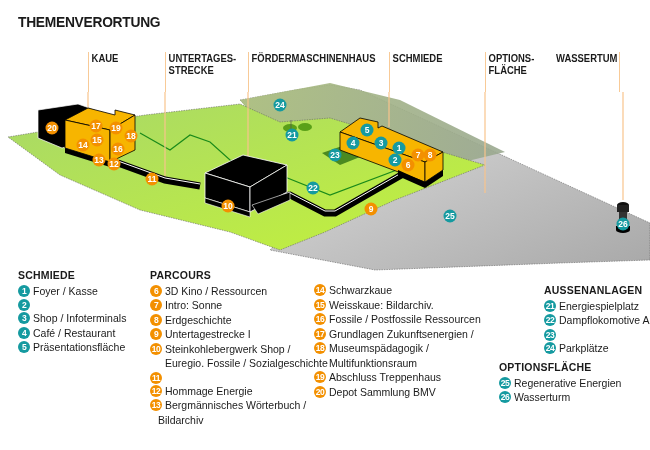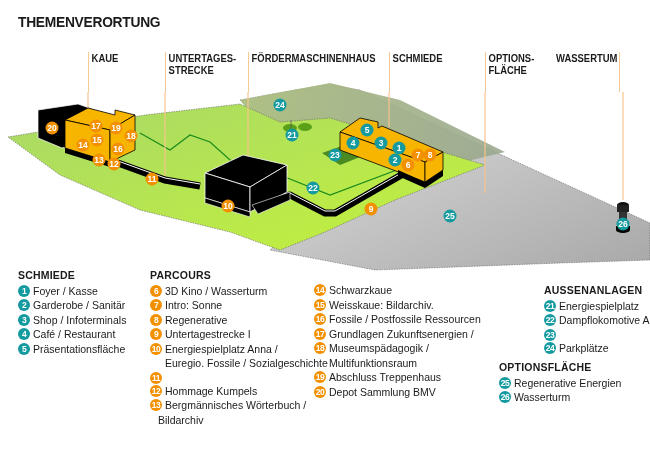--- a/index.html
+++ b/index.html
@@ -223,21 +223,20 @@
 
 <div class="legend" style="left:18px;top:268px;">
   <h3>SCHMIEDE</h3>
   <div id="leg-schmiede">
       <div class="li">
         <span class="badge teal">1</span>
         <span>Foyer / Kasse</span>
       </div>
       <div class="li">
         <span class="badge teal">2</span>
-        <span>Garderobe / Sanitär</span>
       </div>
       <div class="li">
         <span class="badge teal">3</span>
         <span>Shop / Infoterminals</span>
       </div>
       <div class="li">
         <span class="badge teal">4</span>
         <span>Café / Restaurant</span>
       </div>
       <div class="li">
@@ -245,45 +244,45 @@
         <span>Präsentationsfläche</span>
       </div>
     </div>
 </div>
 
 <div class="legend" style="left:150px;top:268px;">
   <h3>PARCOURS</h3>
   <div id="leg-parcours-1">
       <div class="li">
         <span class="badge orange">6</span>
-        <span>3D Kino / Wasserturm</span>
+        <span>3D Kino / Ressourcen</span>
       </div>
       <div class="li">
         <span class="badge orange">7</span>
         <span>Intro: Sonne</span>
       </div>
       <div class="li">
         <span class="badge orange">8</span>
-        <span>Regenerative</span>
+        <span>Erdgeschichte</span>
       </div>
       <div class="li">
         <span class="badge orange">9</span>
         <span>Untertagestrecke I</span>
       </div>
       <div class="li">
         <span class="badge orange">10</span>
-        <span>Energiespielplatz Anna /</span>
+        <span>Steinkohlebergwerk Shop /</span>
       </div>
       <div class="li cont">Euregio. Fossile / Sozialgeschichte</div>
       <div class="li">
         <span class="badge orange">11</span>
       </div>
       <div class="li">
         <span class="badge orange">12</span>
-        <span>Hommage Kumpels</span>
+        <span>Hommage Energie</span>
       </div>
       <div class="li">
         <span class="badge orange">13</span>
         <span>Bergmännisches Wörterbuch /</span>
       </div>
       <div class="li cont" style="padding-left: 8px; text-align: right;">Bildarchiv</div>
     </div>
 </div>
 
 <div class="legend" style="left:314px;top:283px;">

